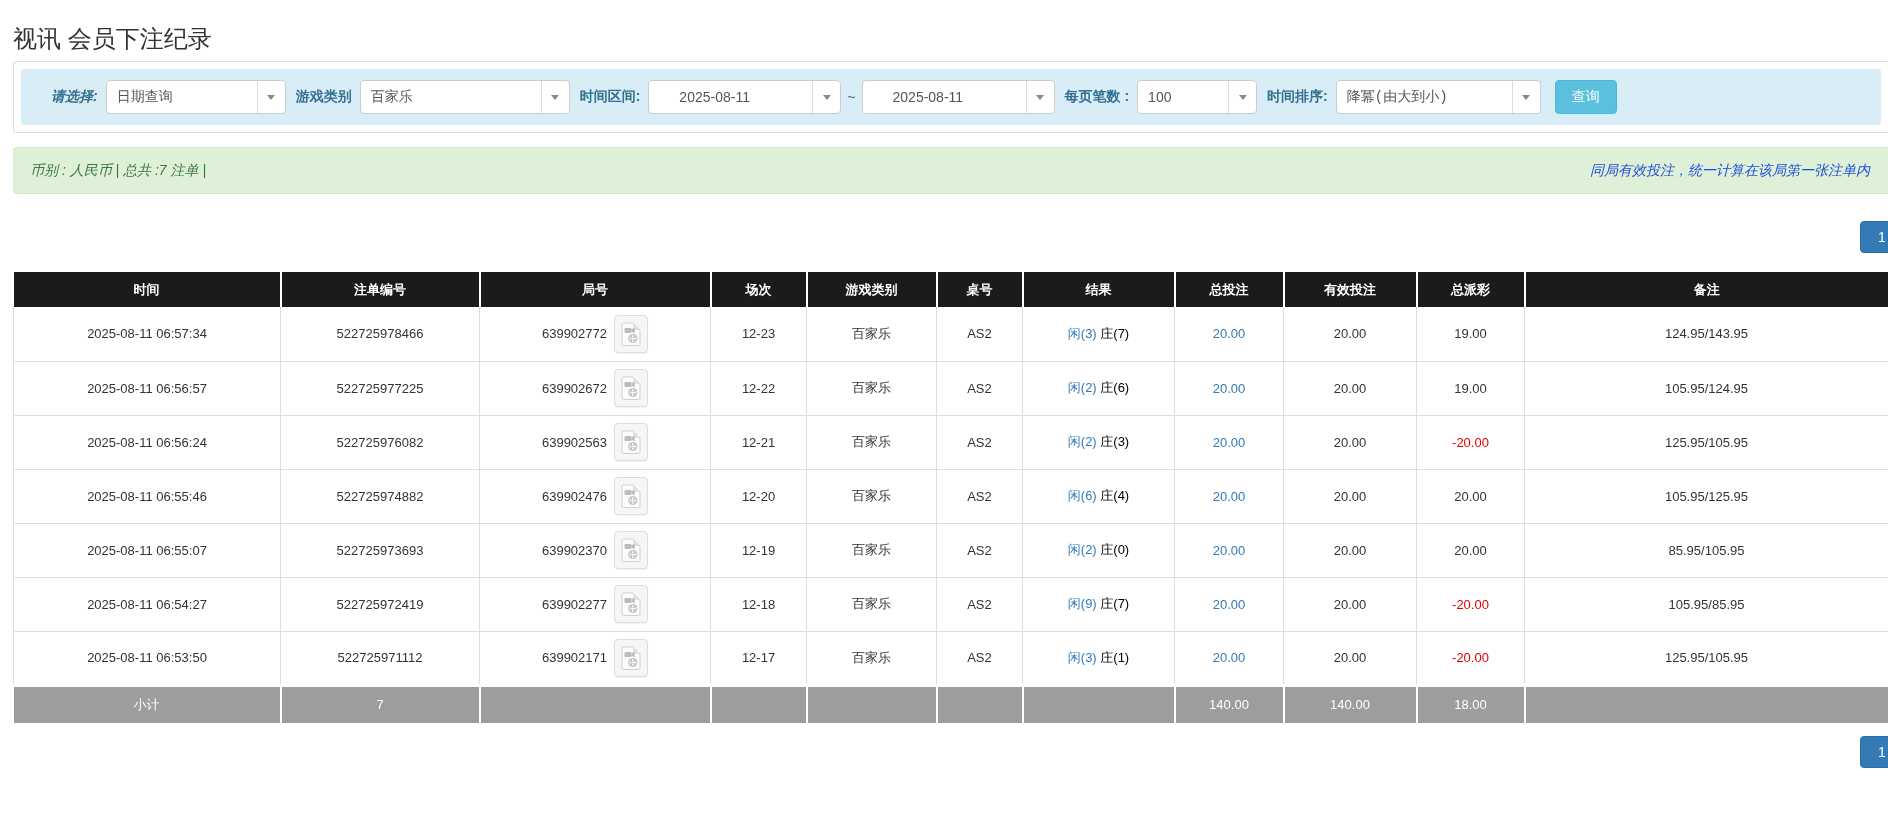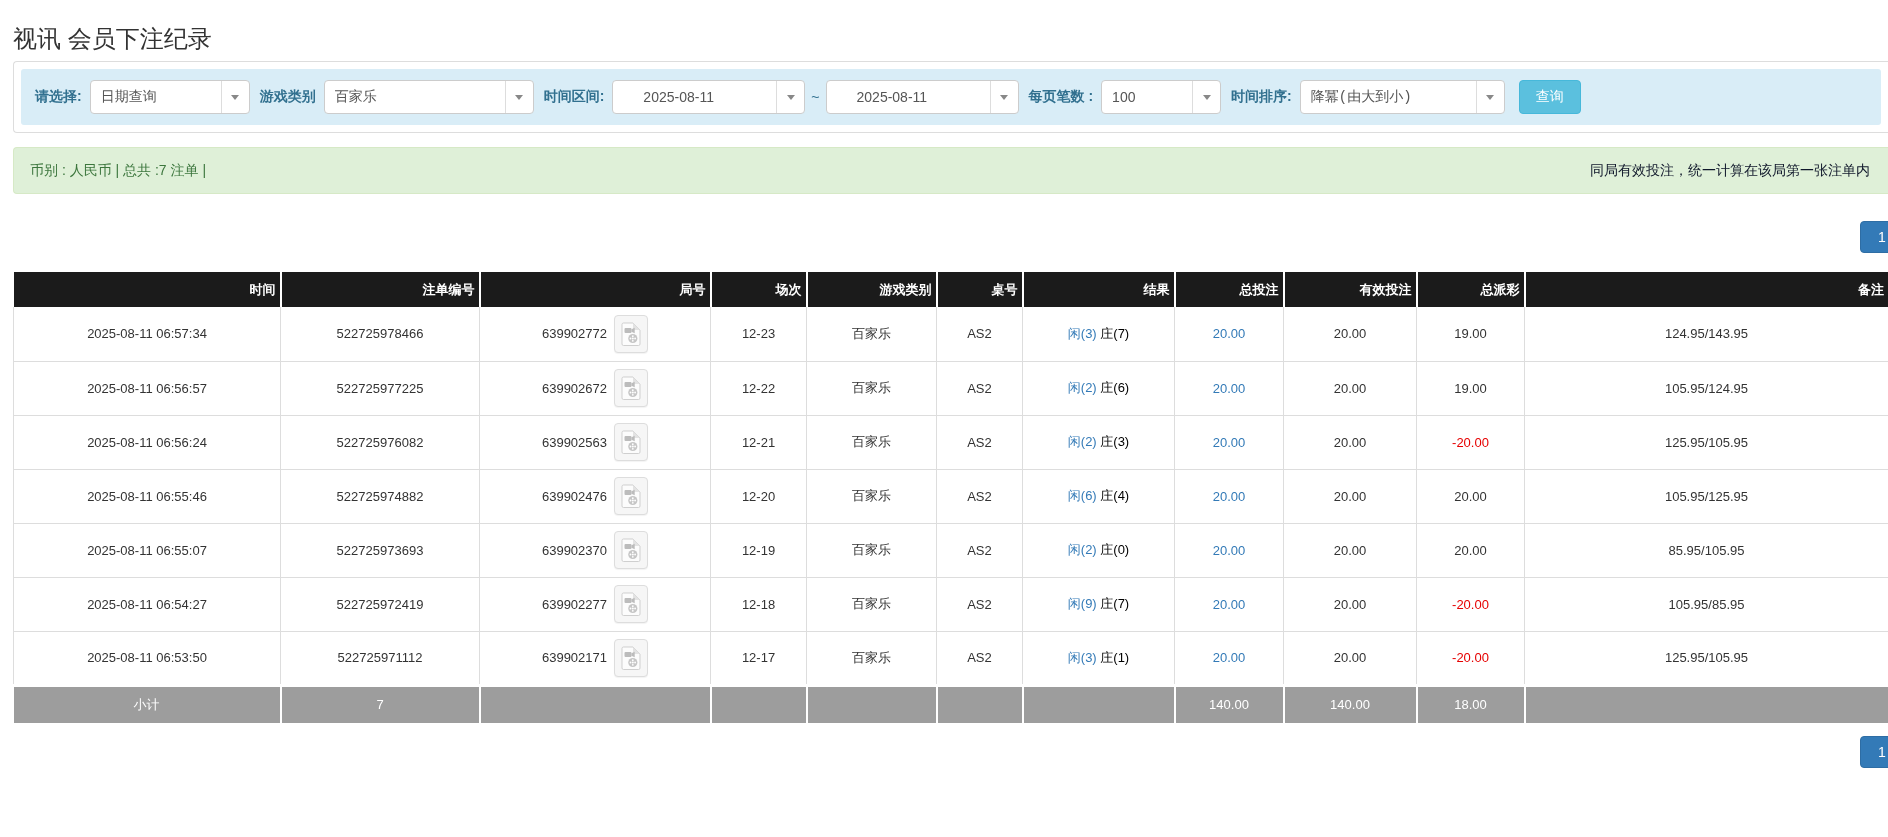--- a/index.html
+++ b/index.html
@@ -15,62 +15,62 @@
   .filter-panel {
     margin:6px 0 0 13px; width:calc(100% - 13px);
     border:1px solid #ddd; border-right:none; border-radius:4px 0 0 4px;
     padding:7px; background:#fff;
   }
   .filter-bar {
     background:#d9edf7; border-radius:3px; height:56px;
     display:flex; align-items:center; padding:0 14px; white-space:nowrap;
   }
   .f-label { font-weight:bold; font-size:14px; color:#31708f; margin:0 8px 0 10px; }
-  .f-label:first-child { margin-left:0; }
+  .f-label:first-child { margin-left:16px;font-style:italic; }
   .tilde { color:#31708f; margin:0 6px; font-size:14px; }
   .select {
     background:#fff; border:1px solid #ccc; border-radius:4px; height:34px;
     display:flex; align-items:center; font-size:14px; color:#555; cursor:default;
   }
   .select .val { padding:0 10px; flex:1; overflow:hidden; }
   .select .caret-box { width:28px; align-self:stretch; border-left:1px solid #ddd; display:flex; align-items:center; justify-content:center; }
   .caret { width:0; height:0; border-left:4px solid transparent; border-right:4px solid transparent; border-top:5px solid #888; }
-  .w-select1 { width:160px;justify-content:flex-end; } .w-select2 { width:210px; }
+  .w-select1 { width:180px;justify-content:flex-end; } .w-select2 { width:210px; }
   .w-date { width:193px;padding-left:20px; } .w-size { width:120px; } .w-sort { width:205px;font-family:Liberation Mono, monospace; }
   .btn-query {
     margin-left:14px; background:#5bc0de; border:1px solid #46b8da; color:#fff;
     font-size:14px; height:34px; padding:0 16px; border-radius:4px; cursor:pointer;
     font-family:"Liberation Sans", sans-serif;
   }
 
   
   .summary-bar {
     margin:14px 0 0 13px; width:calc(100% - 13px);
     background:#dff0d8; border:1px solid #d6e9c6; border-right:none; border-radius:4px 0 0 4px;
     height:47px; display:flex; align-items:center; justify-content:space-between;
-    padding:0 16px 0 16px; font-size:14px;
+    padding:0 16px 0 16px; font-size:14px;font-style:italic;
   }
   .summary-left { color:#3c763d; }
-  .summary-right { color:#0f172a; padding-right:2px; }
+  .summary-right { color:#1d4ed8; padding-right:2px; }
 
   
   .pagination-row { position:relative; height:32px; margin-top:27px; }
   .pagination-row.bottom { margin-top:13px; }
   .page-btn {
     position:absolute; right:-16px; top:0; width:44px; height:32px;
     background:#337ab7; border:1px solid #2e6da4; border-radius:4px;
     color:#fff; font-size:14px; display:flex; align-items:center; justify-content:center;
     cursor:pointer; font-family:"Liberation Sans", sans-serif;
   }
 
   
   table { border-collapse:collapse; table-layout:fixed; width:calc(100% - 13px); margin:19px 0 0 13px; font-size:13px; }
   thead th {
     background:#1b1b1b; color:#fff; font-weight:bold; height:35px;
-    border-right:2px solid #fff; text-align:right; padding:0 4px;
+    border-right:2px solid #fff; text-align:center; padding:0 4px;
   }
   thead th:last-child { border-right:none; }
   tbody td {
     height:54px; text-align:center; background:#fff; color:#333;
     border-right:1px solid #ddd; border-bottom:1px solid #ddd; padding:0 4px;
   }
   tbody td:first-child { border-left:1px solid #ddd; }
   tbody td:last-child { border-right:none; }
   .round-wrap { display:inline-flex; align-items:center; gap:7px; }
   .video-btn {

